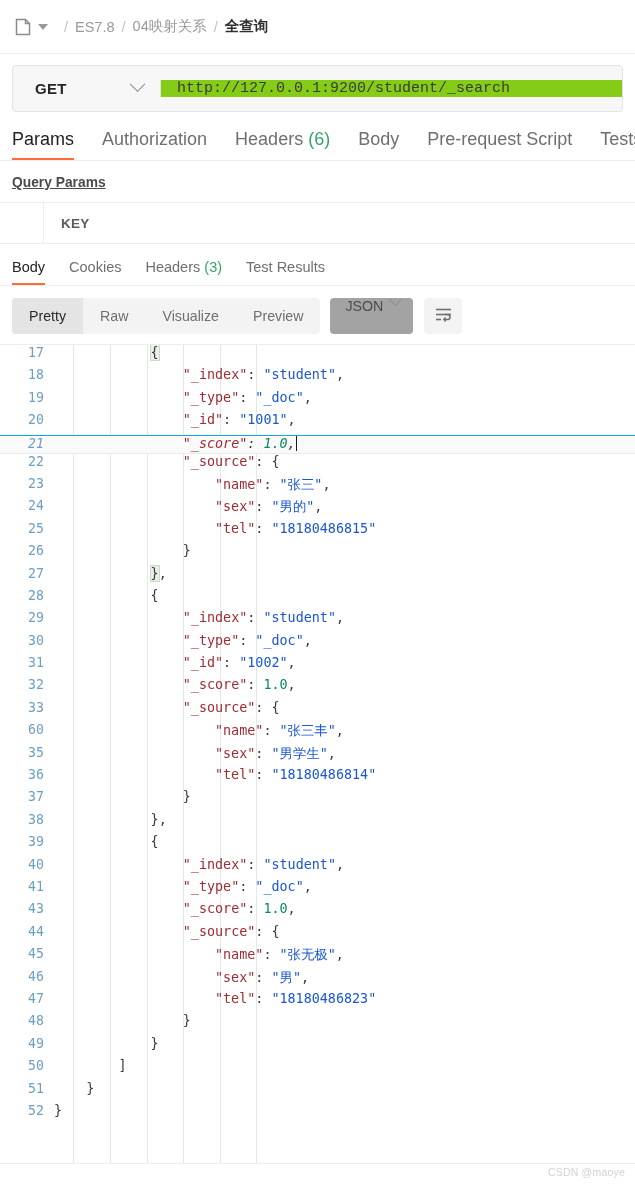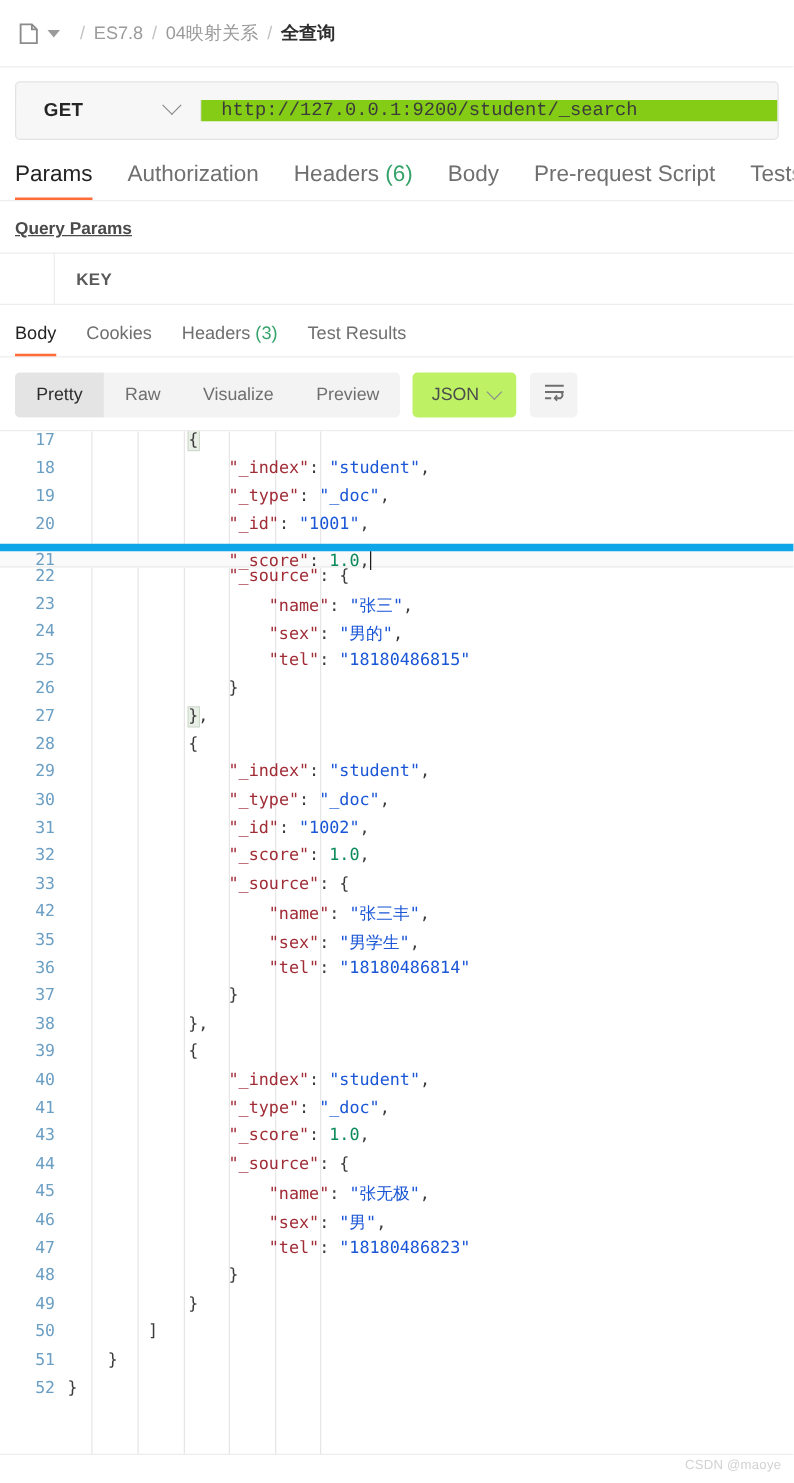--- a/index.html
+++ b/index.html
@@ -117,23 +117,23 @@
 
   
   .fmt-bar { display: flex; align-items: center; padding: 12px 12px 10px 12px; }
   .seg-group { display: flex; background: #f3f3f3; border-radius: 4px; overflow: hidden; height: 36px; }
   .seg {
     display: flex; align-items: center; justify-content: center;
     padding: 0 17px; font-size: 14.2px; color: #6f6f6f; height: 36px;
   }
   .seg.active { background: #e4e4e4; color: #2b2b2b; }
   .json-pill {
-    display: flex; align-items: center; gap: 8px;
+    display: flex; gap: 8px;
     height: 36px; padding: 0 13px 0 15px;
-    background: #bef264; border-radius: 4px; margin-left: 10px;
+    background: #a3a3a3; border-radius: 4px; margin-left: 10px;
   }
   .json-pill .lbl { font-size: 14.2px; color: #4c4c4c; }
   .chev-sm {
     width: 9px; height: 9px;
     border-right: 1.5px solid #8d8d8d; border-bottom: 1.5px solid #8d8d8d;
     transform: rotate(45deg) translate(-2px,-2px);
   }
   .wrap-btn {
     width: 38px; height: 36px; margin-left: 11px;
     background: #f3f3f3; border-radius: 4px;
@@ -154,23 +154,24 @@
   .code-line {
     position: relative;
     height: 22.4px;
     display: flex; align-items: flex-start;
     font-family: "DejaVu Sans Mono", monospace;
     font-size: 13.4px;
     white-space: pre;
   }
   .code-line.active {
     background: #fafafa;
-    border-top: 6px solid #0ea5e9;
+    border-top: 1px solid #0ea5e9;
     border-bottom: 1px solid #eaeaea;
     height: 19px;
+    font-style: italic;
   }
   .ln {
     width: 54px; flex: 0 0 54px;
     text-align: right; padding-right: 10px;
     color: #6c9fc4; font-size: 13.2px;
     font-family: "DejaVu Sans Mono", monospace;
   }
   .code-txt { position: relative; z-index: 2; color: #303030; }
   .k  { color: #a02c36; }   
   .s  { color: #1a56d6; }   
@@ -327,21 +328,21 @@
         <div class="code-line"><span class="ln">24</span><span class="code-txt" style="margin-left: 161px;"><span class="k">"sex"</span><span class="p">: </span><span class="s">"男的"</span><span class="p">,</span></span></div>
         <div class="code-line"><span class="ln">25</span><span class="code-txt" style="margin-left: 161px;"><span class="k">"tel"</span><span class="p">: </span><span class="s">"18180486815"</span></span></div>
         <div class="code-line"><span class="ln">26</span><span class="code-txt" style="margin-left: 128.8px;"><span class="p">}</span></span></div>
         <div class="code-line"><span class="ln">27</span><span class="code-txt" style="margin-left: 96.6px;"><span class="p brk-hl">}</span><span class="p">,</span></span></div>
         <div class="code-line"><span class="ln">28</span><span class="code-txt" style="margin-left: 96.6px;"><span class="p">{</span></span></div>
         <div class="code-line"><span class="ln">29</span><span class="code-txt" style="margin-left: 128.8px;"><span class="k">"_index"</span><span class="p">: </span><span class="s">"student"</span><span class="p">,</span></span></div>
         <div class="code-line"><span class="ln">30</span><span class="code-txt" style="margin-left: 128.8px;"><span class="k">"_type"</span><span class="p">: </span><span class="s">"_doc"</span><span class="p">,</span></span></div>
         <div class="code-line"><span class="ln">31</span><span class="code-txt" style="margin-left: 128.8px;"><span class="k">"_id"</span><span class="p">: </span><span class="s">"1002"</span><span class="p">,</span></span></div>
         <div class="code-line"><span class="ln">32</span><span class="code-txt" style="margin-left: 128.8px;"><span class="k">"_score"</span><span class="p">: </span><span class="n">1.0</span><span class="p">,</span></span></div>
         <div class="code-line"><span class="ln">33</span><span class="code-txt" style="margin-left: 128.8px;"><span class="k">"_source"</span><span class="p">: </span><span class="p">{</span></span></div>
-        <div class="code-line"><span class="ln">42</span><span class="code-txt" style="margin-left: 161px;"><span class="k">"name"</span><span class="p">: </span><span class="s">"张三丰"</span><span class="p">,</span></span></div>
+        <div class="code-line"><span class="ln">60</span><span class="code-txt" style="margin-left: 161px;"><span class="k">"name"</span><span class="p">: </span><span class="s">"张三丰"</span><span class="p">,</span></span></div>
         <div class="code-line"><span class="ln">35</span><span class="code-txt" style="margin-left: 161px;"><span class="k">"sex"</span><span class="p">: </span><span class="s">"男学生"</span><span class="p">,</span></span></div>
         <div class="code-line"><span class="ln">36</span><span class="code-txt" style="margin-left: 161px;"><span class="k">"tel"</span><span class="p">: </span><span class="s">"18180486814"</span></span></div>
         <div class="code-line"><span class="ln">37</span><span class="code-txt" style="margin-left: 128.8px;"><span class="p">}</span></span></div>
         <div class="code-line"><span class="ln">38</span><span class="code-txt" style="margin-left: 96.6px;"><span class="p">}</span><span class="p">,</span></span></div>
         <div class="code-line"><span class="ln">39</span><span class="code-txt" style="margin-left: 96.6px;"><span class="p">{</span></span></div>
         <div class="code-line"><span class="ln">40</span><span class="code-txt" style="margin-left: 128.8px;"><span class="k">"_index"</span><span class="p">: </span><span class="s">"student"</span><span class="p">,</span></span></div>
         <div class="code-line"><span class="ln">41</span><span class="code-txt" style="margin-left: 128.8px;"><span class="k">"_type"</span><span class="p">: </span><span class="s">"_doc"</span><span class="p">,</span></span></div>
         <div class="code-line"><span class="ln">43</span><span class="code-txt" style="margin-left: 128.8px;"><span class="k">"_score"</span><span class="p">: </span><span class="n">1.0</span><span class="p">,</span></span></div>
         <div class="code-line"><span class="ln">44</span><span class="code-txt" style="margin-left: 128.8px;"><span class="k">"_source"</span><span class="p">: </span><span class="p">{</span></span></div>
         <div class="code-line"><span class="ln">45</span><span class="code-txt" style="margin-left: 161px;"><span class="k">"name"</span><span class="p">: </span><span class="s">"张无极"</span><span class="p">,</span></span></div>

